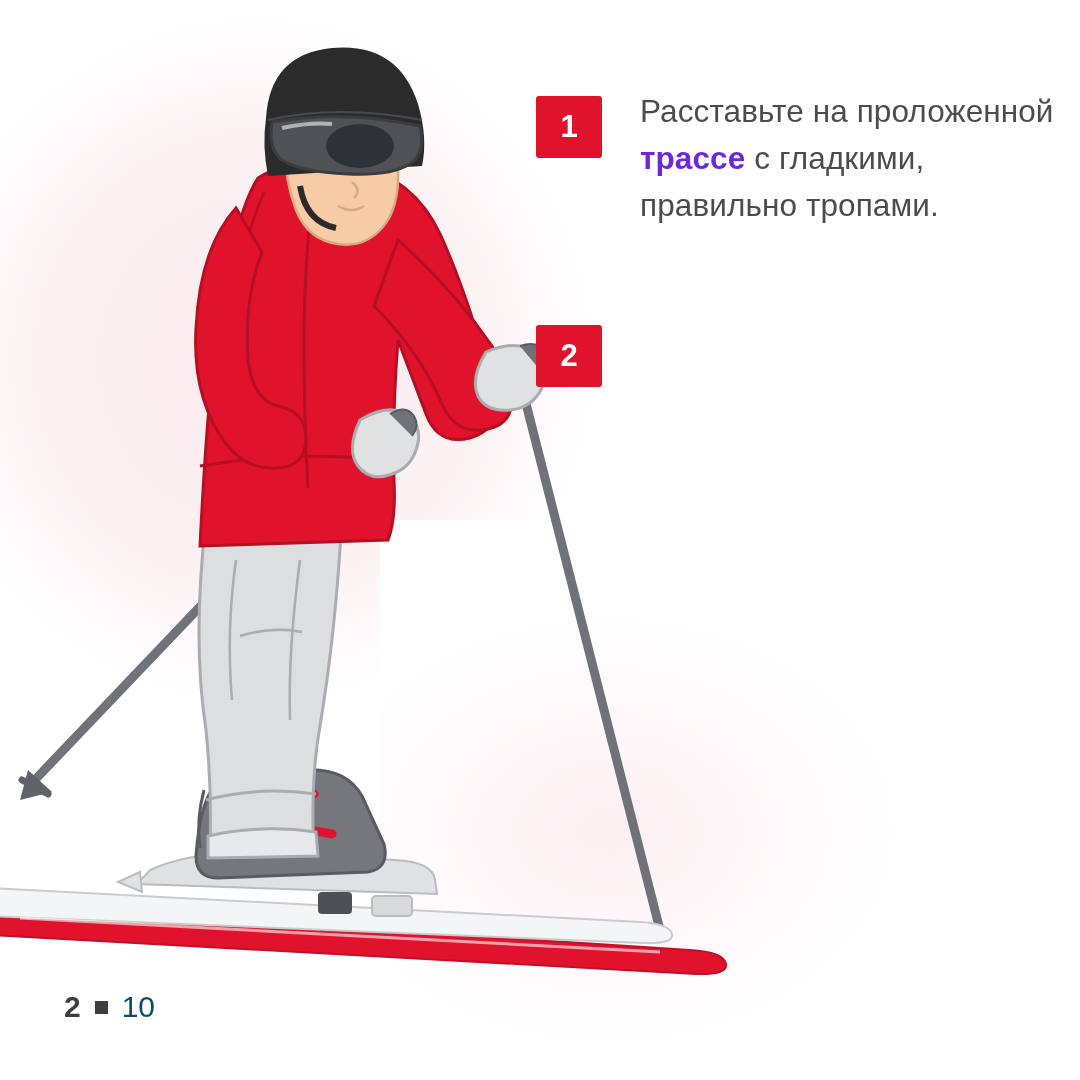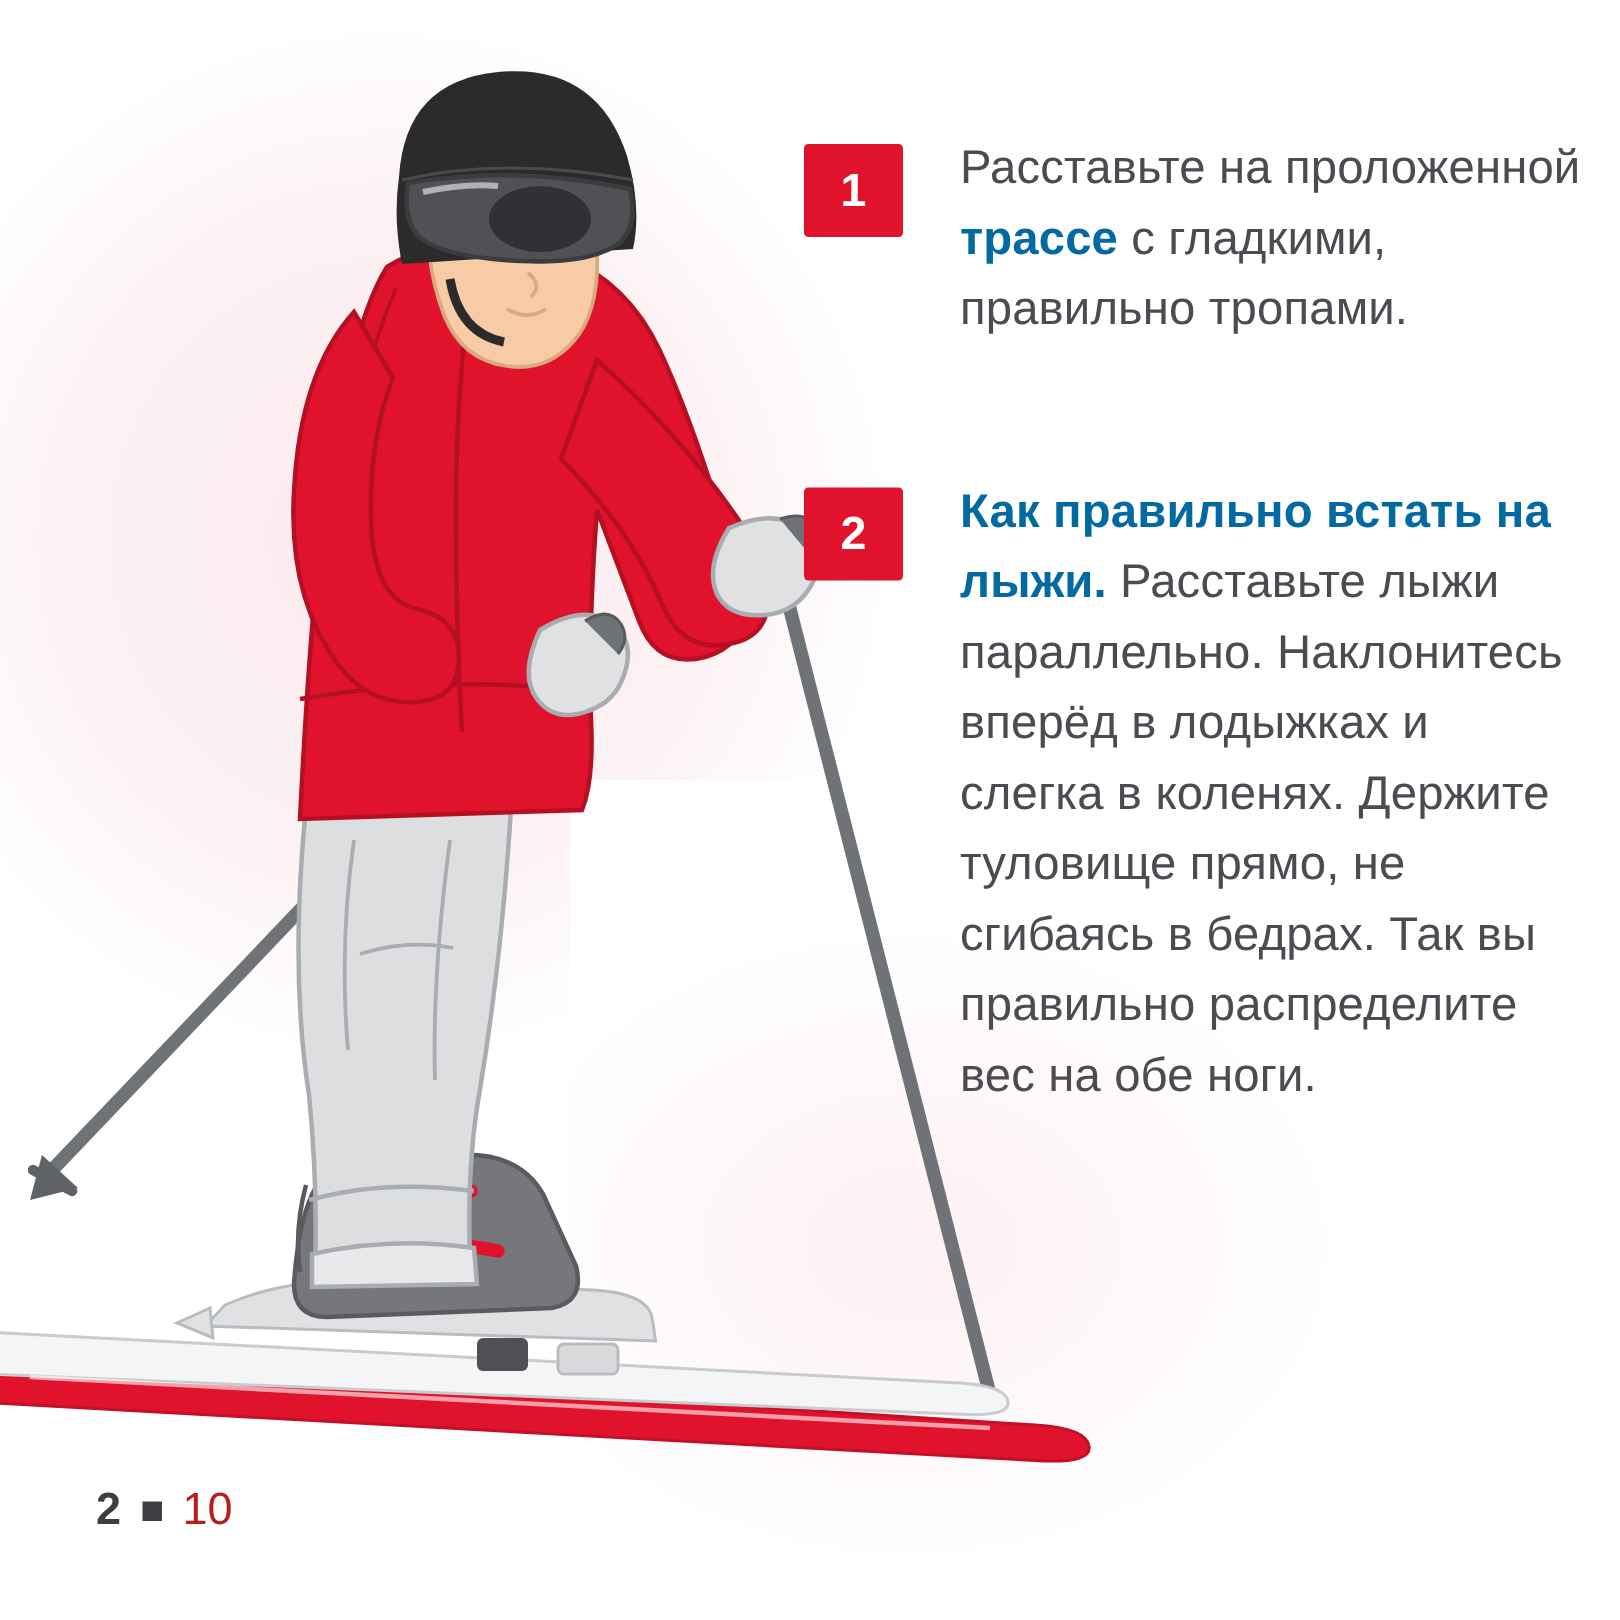--- a/index.html
+++ b/index.html
@@ -79,21 +79,21 @@
   }
   .step-text {
     margin-left: 104px;
     font-size: 31.5px;
     line-height: 47px;
     color: #4d4a52;
     letter-spacing: 0.1px;
   }
   .step-text b {
     font-weight: bold;
-    color: #0369a1;
+    color: #6d28d9;
   }
 
   
   .pager {
     position: absolute;
     left: 64px;
     bottom: 56px;
     display: flex;
     align-items: center;
     gap: 14px;
@@ -104,21 +104,21 @@
     color: #3f3c44;
   }
   .pager .dot {
     width: 13px;
     height: 13px;
     background: #3f3c44;
     display: inline-block;
   }
   .pager .total {
     font-size: 30px;
-    color: #b91c1c;
+    color: #0c4a6e;
   }
 </style>
 </head>
 <body>
 
 <div class="slide">
 
   <div class="bg-glow"></div>
   <div class="bg-glow2"></div>
 
@@ -207,23 +207,20 @@
 
     <div class="step">
       <div class="badge">1</div>
       <div class="step-text">
         <span>Расставьте на проложенной </span><b>трассе</b><span> с гладкими, правильно тропами.</span>
       </div>
     </div>
 
     <div class="step">
       <div class="badge">2</div>
-      <div class="step-text">
-        <b>Как правильно встать на лыжи.</b><span> Расставьте лыжи параллельно. Наклонитесь вперёд в лодыжках и слегка в коленях. Держите туловище прямо, не сгибаясь в бедрах. Так вы правильно распределите вес на обе ноги.</span>
-      </div>
     </div>
 
   </div>
 
   <div class="pager">
     <span class="current">2</span>
     <span class="dot"></span>
     <span class="total">10</span>
   </div>
 

